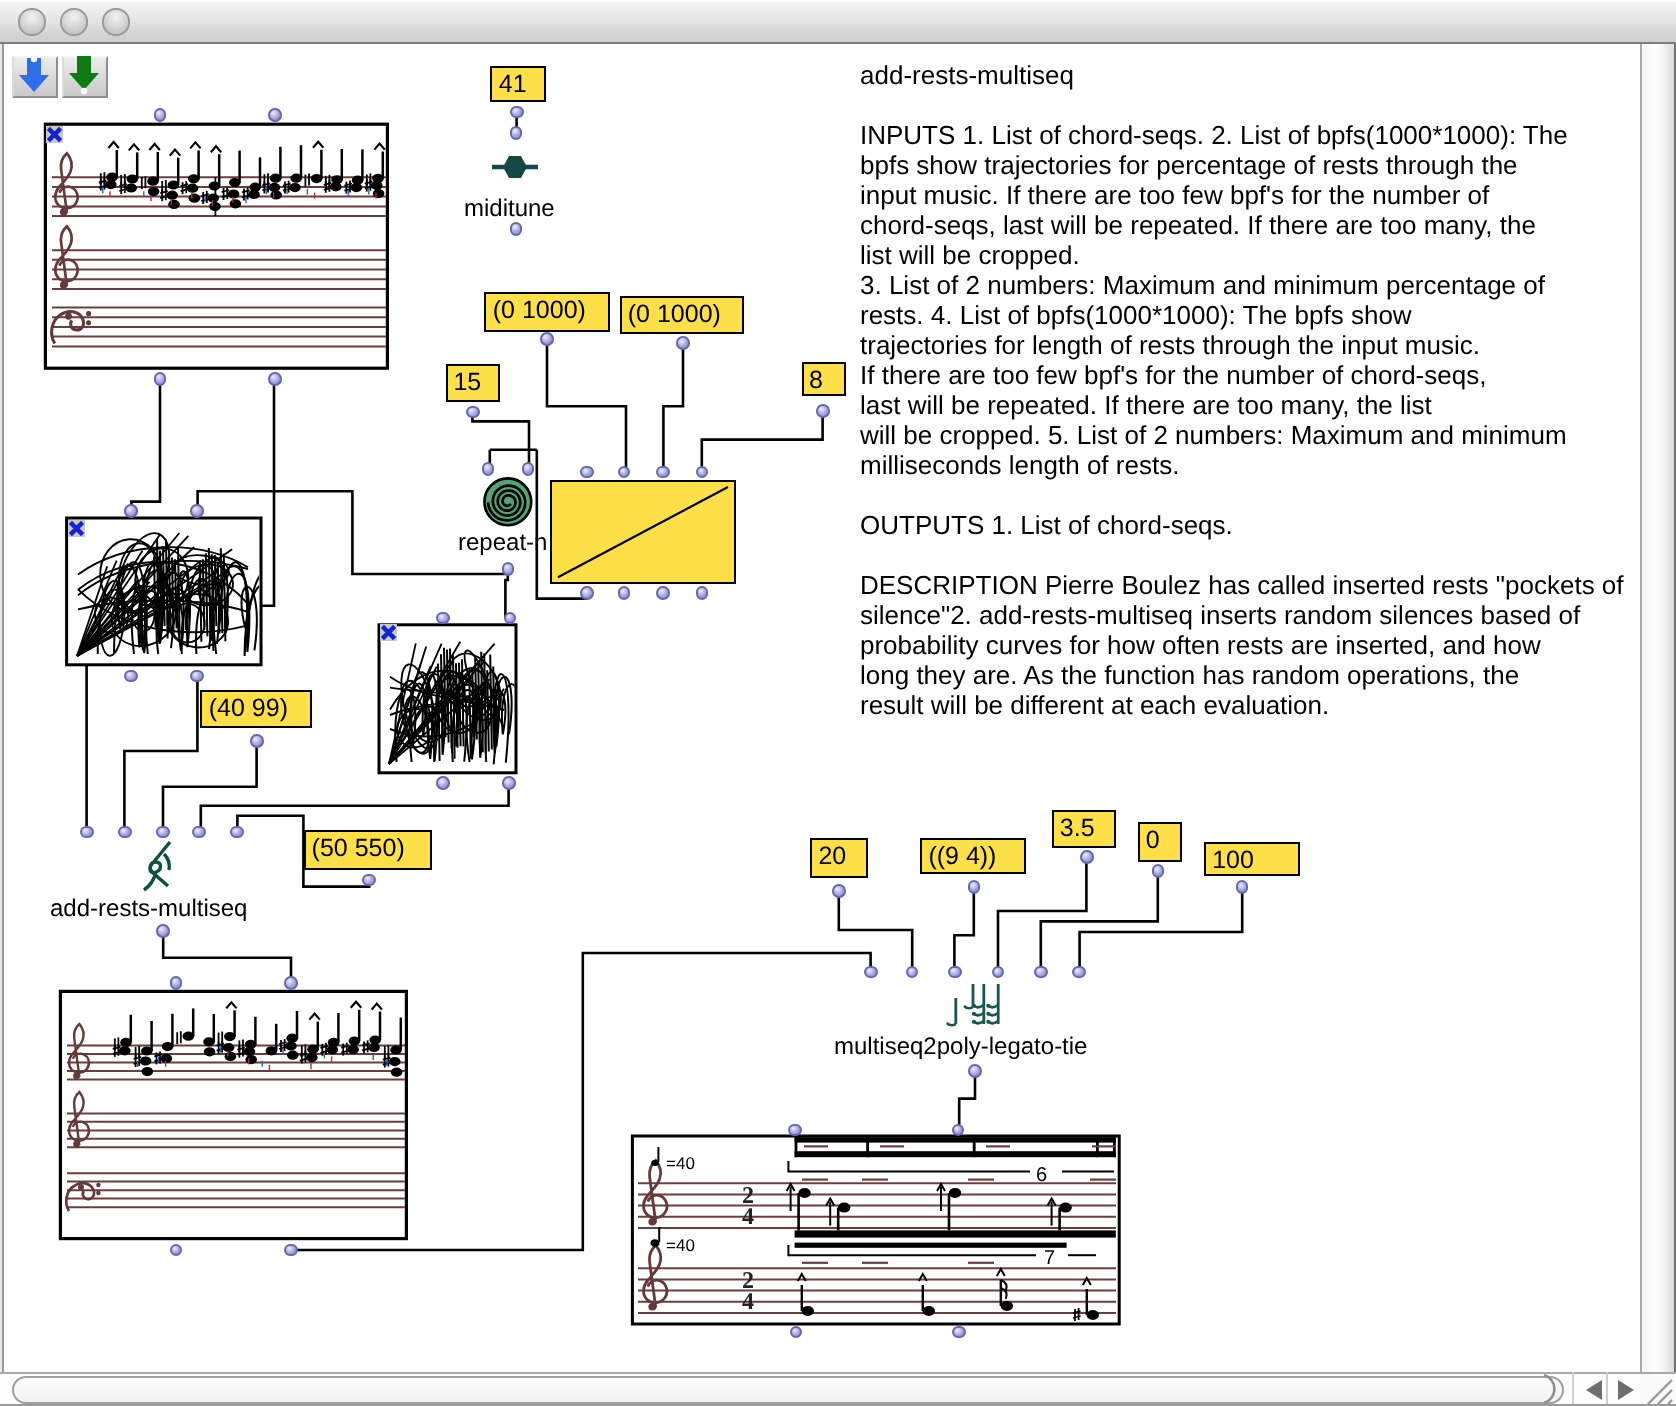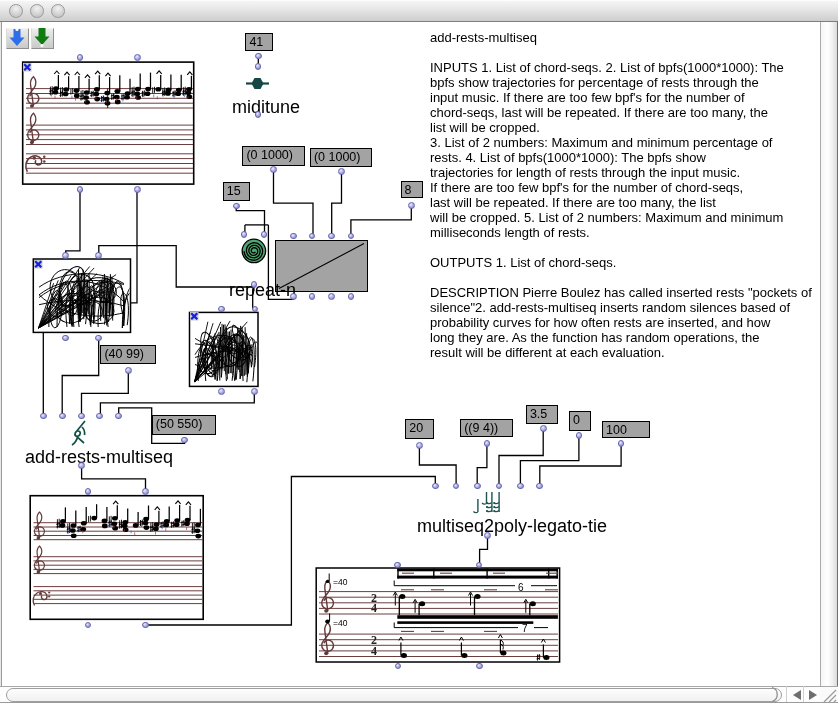--- a/index.html
+++ b/index.html
@@ -20,23 +20,23 @@
 #hsb{position:absolute;left:0px;top:686px;width:820px;height:17px;background:#fdfdfd;border-top:1px solid #a8a8a8;box-sizing:border-box}
 #hpill{position:absolute;left:6px;top:688px;width:776px;height:14px;border-radius:7px;
   background:linear-gradient(#fdfdfd,#f1f1f1);border:1px solid #9f9f9f;box-sizing:border-box}
 .harr{position:absolute;width:0;height:0;border-style:solid}
 #hsepa{position:absolute;left:786px;top:686px;width:1px;height:17px;background:#cfcfcf}
 #hsepb{position:absolute;left:803px;top:686px;width:1px;height:17px;background:#cfcfcf}
 #grip{position:absolute;left:820px;top:686px;width:18px;height:17px;background:#fafafa;border-top:1px solid #a8a8a8;box-sizing:border-box}
 .port{position:absolute;border-radius:50%;
   background:radial-gradient(circle at 35% 30%,#eeeefc,#b3b3e4 45%,#8a8acc 85%);
   border:0.5px solid #6666b2;box-sizing:border-box}
-.vb{position:absolute;background:#a3a3a3;border:1.4px solid #000;box-sizing:border-box;
+.vb{position:absolute;background:#fde047;border:1.4px solid #000;box-sizing:border-box;
   color:#000;line-height:1.35}
-.lbl{position:absolute;font-size:18px;color:#000;white-space:nowrap}
+.lbl{position:absolute;font-size:12px;color:#000;white-space:nowrap}
 #rtext{position:absolute;left:430px;top:30px;width:388px;height:360px;overflow:hidden;
   font-size:13px;line-height:15px;color:#000;white-space:pre}
 svg{position:absolute;left:0;top:0}
 </style></head><body>
 
 <div id="canvas"></div>
 <div id="titlebar">
     <div class="tbtn" style="left:9px"></div>
     <div class="tbtn" style="left:30px"></div>
     <div class="tbtn" style="left:51px"></div>
@@ -455,21 +455,21 @@
 <div class="vb" style="left:222.7px;top:182.1px;width:26.9px;height:19.2px;font-size:12.5px;padding-left:3px">15</div>
 <div class="vb" style="left:400.5px;top:181.3px;width:22.3px;height:16.7px;font-size:12.5px;padding-left:3px">8</div>
 <div class="vb" style="left:100.4px;top:345.4px;width:55.5px;height:19.1px;font-size:12.5px;padding-left:3px">(40 99)</div>
 <div class="vb" style="left:151.8px;top:415.1px;width:64.4px;height:19.7px;font-size:12.5px;padding-left:3px">(50 550)</div>
 <div class="vb" style="left:405.2px;top:419.2px;width:29.1px;height:20.1px;font-size:12.5px;padding-left:3px">20</div>
 <div class="vb" style="left:460.2px;top:418.5px;width:52.6px;height:18.7px;font-size:12.5px;padding-left:3px">((9 4))</div>
 <div class="vb" style="left:525.9px;top:404.7px;width:31.8px;height:19.0px;font-size:12.5px;padding-left:3px">3.5</div>
 <div class="vb" style="left:568.9px;top:410.6px;width:21.8px;height:20.7px;font-size:12.5px;padding-left:3px">0</div>
 <div class="vb" style="left:602.1px;top:420.9px;width:48px;height:17.3px;font-size:12.5px;padding-left:3px">100</div>
 <div class="lbl" style="left:232px;top:97px">miditune</div>
-<div class="lbl" style="left:229px;top:280px">repeat-n</div>
+<div class="lbl" style="left:229px;top:264px">repeat-n</div>
 <div class="lbl" style="left:25px;top:447px">add-rests-multiseq</div>
 <div class="lbl" style="left:417px;top:516px">multiseq2poly-legato-tie</div>
 <svg width="40" height="20" style="left:242px;top:74px">
 <line x1="4" y1="9.5" x2="27" y2="9.5" stroke="#164747" stroke-width="2.2"></line>
 <path d="M9.5,9.5 L12.5,4 L18.5,4 L21.5,9.5 L18.5,15 L12.5,15 Z" fill="#164747"></path>
   </svg>
 <svg width="838" height="703">
     <circle cx="253.9" cy="250.9" r="11.7" fill="#4fa873" stroke="#000" stroke-width="1.3"></circle>
     <path d="M255.2,251.8 L255.1,252.1 L254.9,252.4 L254.6,252.6 L254.3,252.8 L253.9,252.9 L253.5,252.9 L253.1,252.9 L252.7,252.7 L252.3,252.5 L251.9,252.2 L251.6,251.8 L251.4,251.4 L251.3,250.9 L251.3,250.4 L251.4,249.8 L251.6,249.3 L251.9,248.8 L252.3,248.4 L252.7,248.1 L253.3,247.8 L253.9,247.7 L254.5,247.7 L255.2,247.8 L255.8,248.1 L256.4,248.4 L256.9,248.9 L257.3,249.5 L257.6,250.2 L257.7,250.9 L257.7,251.7 L257.6,252.4 L257.3,253.1 L256.8,253.8 L256.2,254.4 L255.5,254.8 L254.8,255.2 L253.9,255.3 L253.0,255.3 L252.2,255.1 L251.3,254.8 L250.6,254.3 L249.9,253.6 L249.4,252.8 L249.0,251.9 L248.9,250.9 L248.9,249.9 L249.1,248.9 L249.5,248.0 L250.1,247.2 L250.9,246.4 L251.8,245.8 L252.8,245.5 L253.9,245.3 L255.0,245.3 L256.1,245.5 L257.1,246.0 L258.1,246.7 L258.9,247.5 L259.5,248.5 L259.9,249.6 L260.1,250.8 L260.1,252.1 L259.8,253.3 L259.3,254.4 L258.6,255.5 L257.7,256.4 L256.5,257.1 L255.3,257.5 L254.0,257.8 L252.6,257.7 L251.3,257.4 L250.1,256.8 L248.9,256.0 L247.9,255.0 L247.2,253.8 L246.7,252.5 L246.4,251.0 L246.5,249.6 L246.8,248.1 L247.4,246.7 L248.3,245.5 L249.4,244.5 L250.7,243.6 L252.2,243.1 L253.7,242.8 L255.3,242.9 L256.9,243.2 L258.4,243.9 L259.7,244.9 L260.8,246.1 L261.7,247.5 L262.3,249.0 L262.6,250.7 L262.5,252.4 L262.1,254.1 L261.4,255.7 L260.4,257.1 L259.1,258.3 L257.6,259.3 L255.9,259.9 L254.1,260.2 L252.3,260.1 L250.5,259.7 L248.8,259.0 L247.3,257.9 L246.0,256.5 L245.0,254.9 L244.3,253.1 L244.0,251.2" fill="none" stroke="#000" stroke-width="1.35"></path>
   </svg>

